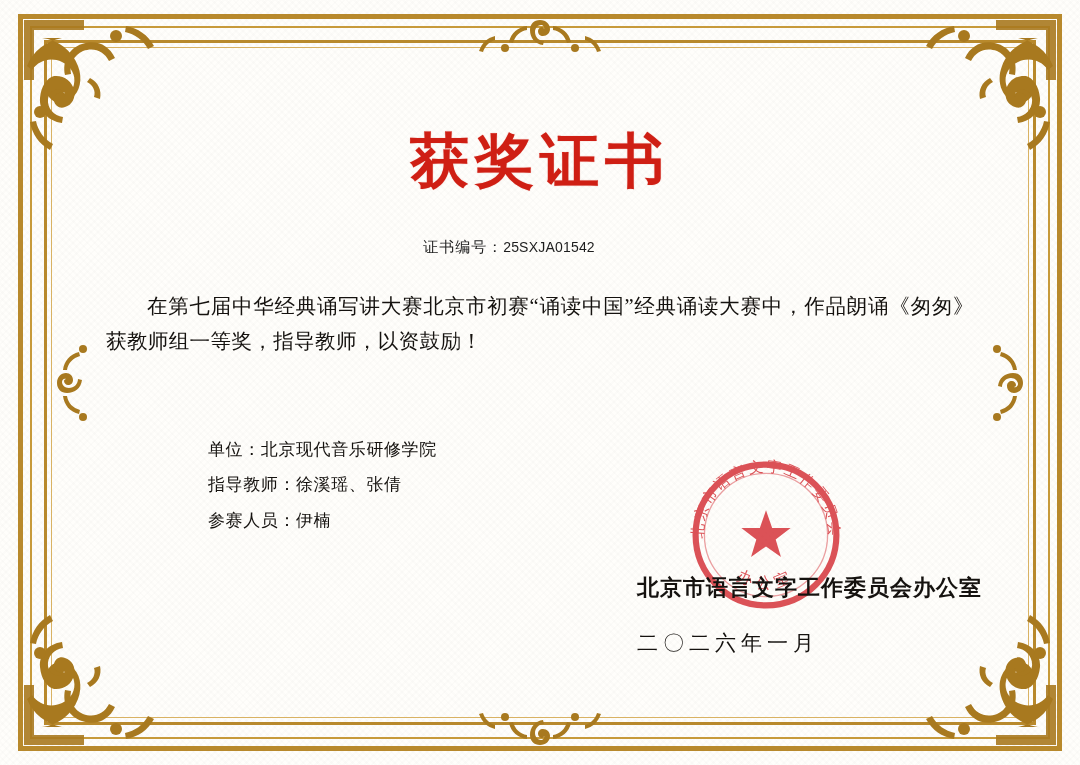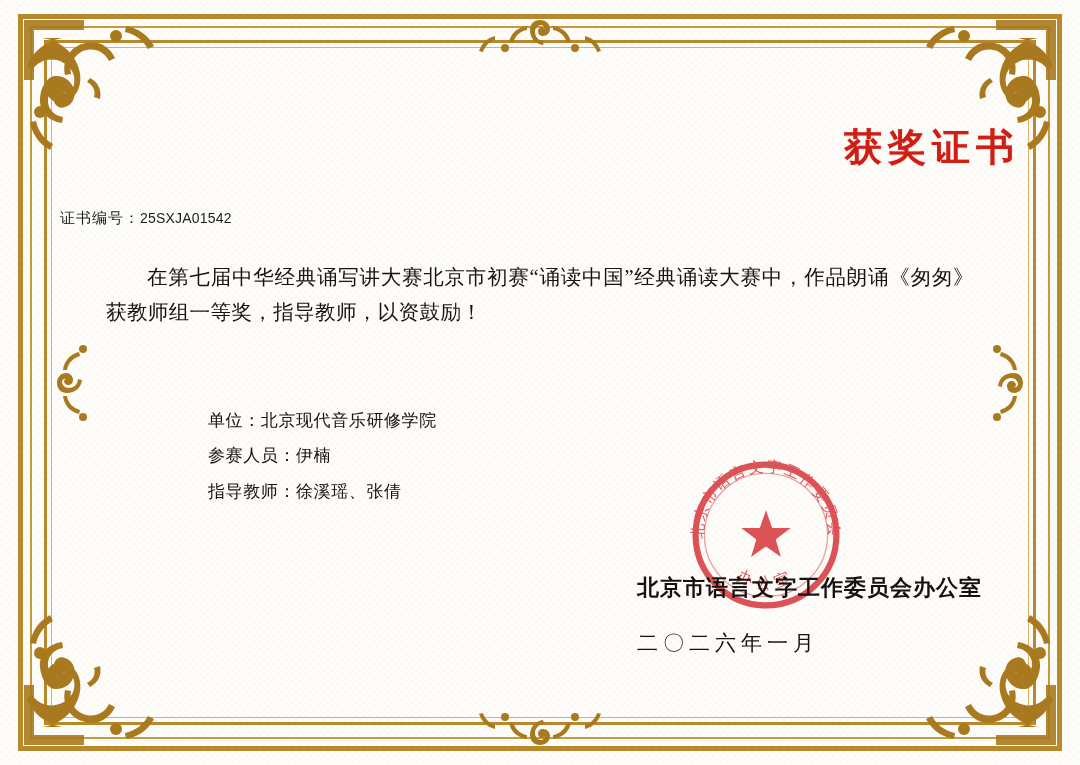--- a/index.html
+++ b/index.html
@@ -77,32 +77,32 @@
   .edge.right  { right: 12px; top: 50%; transform: translateY(-50%) rotate(90deg) ; }
 
   
   .content {
     position: absolute;
     left: 60px; right: 60px; top: 56px; bottom: 56px;
   }
 
   .title {
     margin-top: 66px;
-    text-align: right;
+    text-align: center;
     font-family: "Liberation Serif", "DejaVu Serif", serif;
-    font-size: 38px;
+    font-size: 59px;
     font-weight: bold;
     letter-spacing: 6px;
     color: #cf1f14;
     text-shadow: 0 0 1px rgba(207,31,20,0.5);
   }
 
   .serial {
     margin-top: 36px;
-    text-align: left;
+    text-align: center;
     padding-right: 62px;
     font-size: 15px;
     color: #1d1d1d;
     letter-spacing: 0.5px;
   }
   .serial .serial-label { letter-spacing: 1px; }
   .serial .serial-value {
     font-family: "Liberation Sans", sans-serif;
     font-size: 14px;
     letter-spacing: 0.2px;
@@ -270,24 +270,24 @@
       <span class="serial-label">证书编号：</span><span class="serial-value">25SXJA01542</span>
     </div>
 
     <div class="body-text">在第七届中华经典诵写讲大赛北京市初赛“诵读中国”经典诵读大赛中，作品朗诵《匆匆》获教师组一等奖，指导教师，以资鼓励！</div>
 
     <div class="fields">
       <div class="field-row">
         <span>单位：</span><span>北京现代音乐研修学院</span>
       </div>
       <div class="field-row">
-        <span>参赛人员：</span><span>伊楠</span>
+        <span>指导教师：</span><span>徐溪瑶、张倩</span>
       </div>
       <div class="field-row">
-        <span>指导教师：</span><span>徐溪瑶、张倩</span>
+        <span>参赛人员：</span><span>伊楠</span>
       </div>
     </div>
 
     <div class="seal">
       <svg viewBox="0 0 200 200" aria-hidden="true">
         <defs>
           <path id="sealArcTop" d="M 28,100 A 72,72 0 1 1 172,100"></path>
           <path id="sealArcBottom" d="M 40,100 A 60,60 0 0 0 160,100"></path>
         </defs>
         <circle cx="100" cy="100" r="80" fill="none" stroke="#d2232a" stroke-width="7"></circle>

